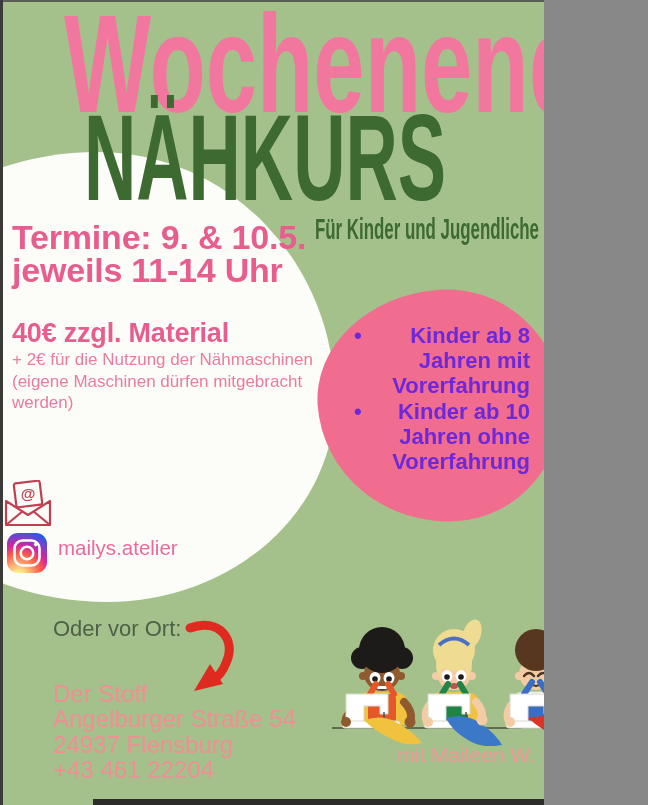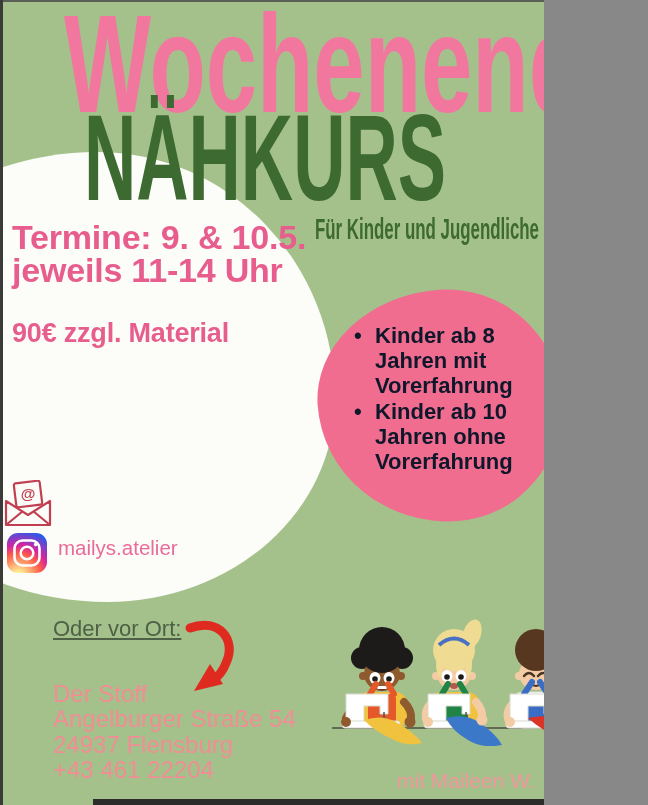--- a/index.html
+++ b/index.html
@@ -21,30 +21,30 @@
     border-radius:53% 47% 46% 54% / 46% 50% 50% 54%;
     transform:rotate(-4deg);
   }
   svg.titles{left:0;top:0;}
   svg text{font-family:"Liberation Sans",sans-serif;font-weight:bold;}
   
   .schedule{left:12px;top:221px;font-size:34px;line-height:33px;font-weight:bold;color:#e75d8d;letter-spacing:-0.2px;}
   .price-heading{left:12px;top:317px;font-size:27px;line-height:32px;font-weight:bold;color:#e75d8d;letter-spacing:-0.2px;}
   .price-note{left:12px;top:349px;font-size:17px;line-height:21.5px;color:#ec7ba0;}
   .bullets{left:352px;top:323px;width:178px;margin:0;padding:0;list-style:none;
-    font-size:22px;line-height:25.2px;font-weight:bold;color:#0f172a;}
+    font-size:22px;line-height:25.2px;font-weight:bold;color:#6d28d9;text-align:right;}
   .bullets li{position:relative;padding-left:23px;}
   .bullets li::before{content:"•";position:absolute;left:2px;top:0;}
   .signup-heading{left:55px;top:449px;font-size:22px;color:#ea6b9a;}
   .contact-line{font-size:20.5px;color:#ea6b9a;}
   .email-text{left:58px;top:496px;}
   .insta-text{left:58px;top:536px;}
-  .location-heading{left:53px;top:616px;font-size:22px;color:#4e6147;text-decoration:underline;}
+  .location-heading{left:53px;top:616px;font-size:22px;color:#4e6147;}
   .address{left:53px;top:681px;font-size:24px;line-height:25.4px;color:#f18d94;}
-  .instructor{left:397px;top:769px;font-size:21px;color:#f0959c;}
+  .instructor{left:397px;top:743px;font-size:21px;color:#f0959c;}
   
   .email-icon{left:2px;top:480px;}
   .insta-icon{left:7px;top:533px;width:40px;height:40px;border-radius:11px;
     background:radial-gradient(circle at 28% 110%, #fdf497 0%, #fdf497 8%, #fd5949 45%, #d6249f 60%, #285aeb 90%);}
   .arrow-icon{left:183px;top:618px;}
   .kids{left:330px;top:612px;}
   
   .edge-left{left:0;top:0;width:3px;height:805px;background:#3a3a38;}
   .edge-top{left:0;top:0;width:648px;height:2px;background:#5a5f55;}
   .edge-right-strip{left:642px;top:0;width:6px;height:805px;background:#ececea;border-left:1px solid #9a9a96;}
@@ -62,21 +62,26 @@
     <text x="64" y="112" font-size="139" textLength="521" lengthAdjust="spacingAndGlyphs" fill="#f2779f">Wochenend</text>
     <text x="84" y="200" font-size="123" textLength="362" lengthAdjust="spacingAndGlyphs" fill="#3d6a31">NÄHKURS</text>
     <text x="315" y="239" font-size="29" textLength="224" lengthAdjust="spacingAndGlyphs" fill="#3d6a31">Für Kinder und Jugendliche</text>
   </svg>
 
   <div class="abs schedule">
     <div>Termine: 9. &amp; 10.5.</div>
     <div>jeweils 11-14 Uhr</div>
   </div>
 
-  <div class="abs price-heading">90€ zzgl. Material</div>
+  <div class="abs price-heading">40€ zzgl. Material</div>
+  <div class="abs price-note">
+    <div>+ 2€ für die Nutzung der Nähmaschinen</div>
+    <div>(eigene Maschinen dürfen mitgebracht</div>
+    <div>werden)</div>
+  </div>
 
   <ul class="abs bullets">
     <li>Kinder ab 8 Jahren mit Vorerfahrung</li>
     <li>Kinder ab 10 Jahren ohne Vorerfahrung</li>
   </ul>
 
 
   <svg class="abs email-icon" width="52" height="50" viewBox="0 0 52 50">
     <g stroke="#c13f51" stroke-width="2.2" stroke-linejoin="round" fill="#fcfcf8">
       <rect x="13" y="2" width="26" height="24" rx="2" transform="rotate(-7 26 14)"></rect>

